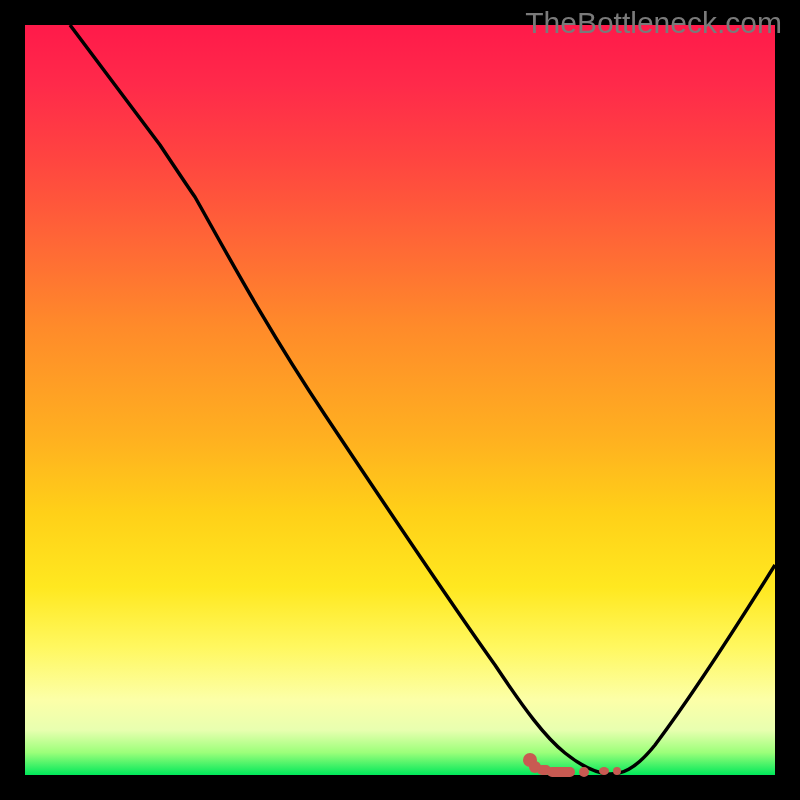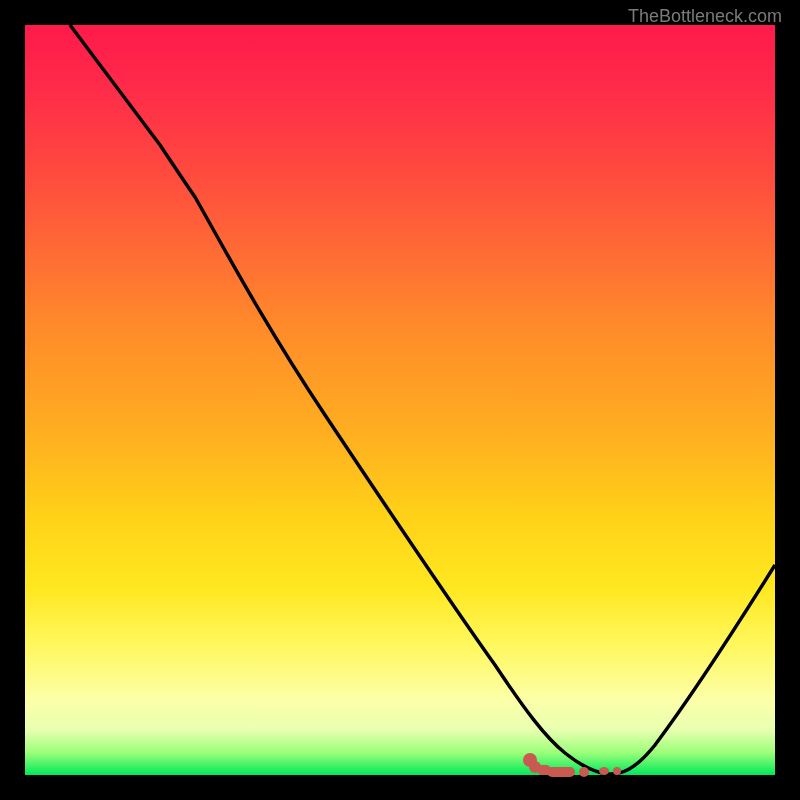--- a/index.html
+++ b/index.html
@@ -8,21 +8,21 @@
     height: 800px;
     background: #000;
     position: relative;
     font-family: Arial, sans-serif;
   }
   .watermark {
     position: absolute;
     top: 6px;
     right: 18px;
     color: #7a7a7a;
-    font-size: 18px;
+    font-size: 30px;
     font-weight: 500;
     z-index: 10;
   }
   .plot-frame {
     position: absolute;
     left: 25px;
     top: 25px;
     width: 750px;
     height: 750px;
     background: #000;

